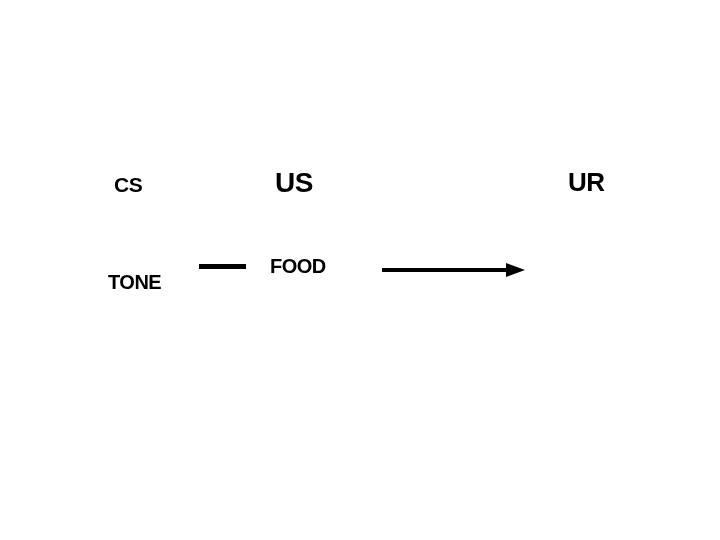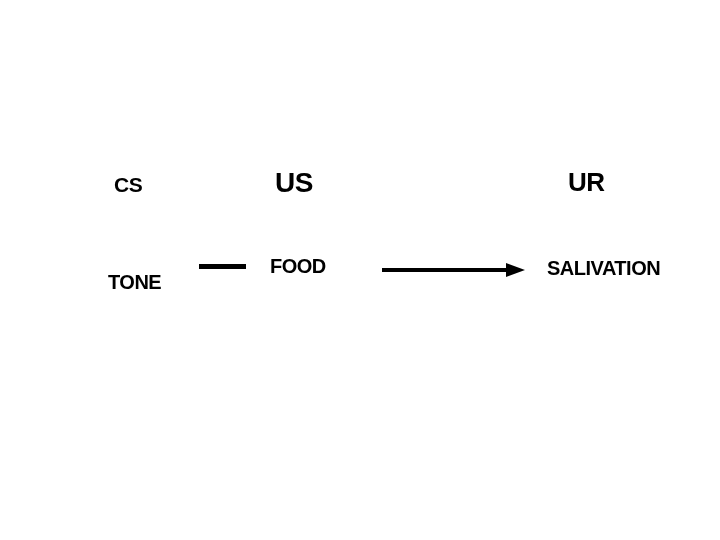--- a/index.html
+++ b/index.html
@@ -93,15 +93,14 @@
 
   <div class="abs connector-line"></div>
 
   <div class="abs lbl lbl-food">FOOD</div>
 
   <div class="abs arrow">
     <div class="arrow-shaft"></div>
     <div class="arrow-head"></div>
   </div>
 
-  <div class="abs lbl lbl-salivation">SALIVATION</div>
 
 </div>
 
 </body></html>

